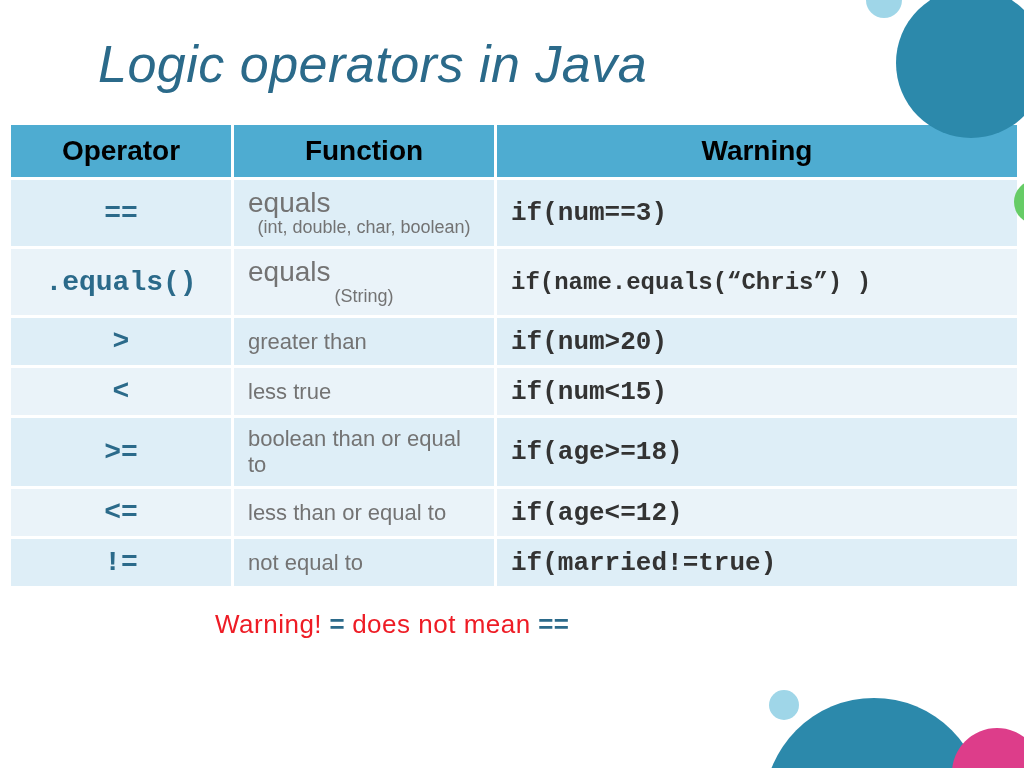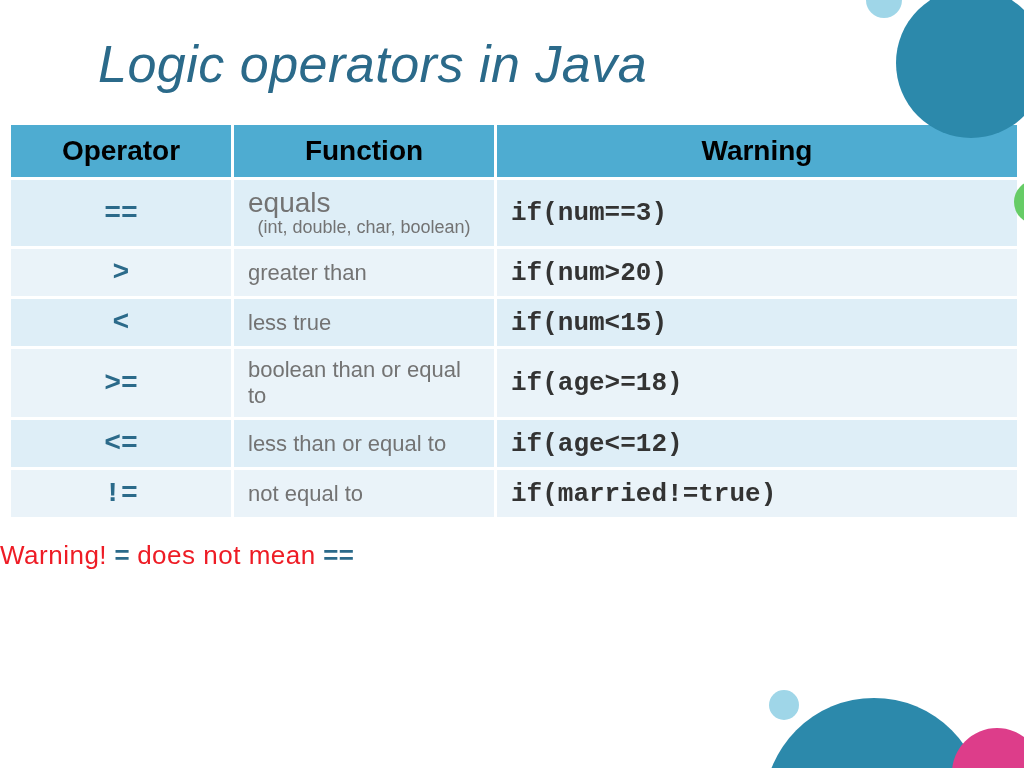--- a/index.html
+++ b/index.html
@@ -61,20 +61,21 @@
   td.fn .sub { font-size: 18px; display: block; line-height: 1.15; text-align: center; }
   td.ex {
     font-family: "Courier New", monospace;
     font-weight: bold;
     font-size: 26px;
     color: #333333;
   }
   .warning {
     margin-top: 20px;
     text-align: left;
+    padding-left: 215px;
     font-family: Arial, sans-serif;
     font-size: 26px;
   }
   .warning .w1 {
     font-family: Impact, "Arial Black", sans-serif;
     color: #ee1c25;
     font-weight: normal;
     letter-spacing: 0.5px;
   }
   .warning .w2 {
@@ -122,20 +123,28 @@
   <tbody>
     <tr>
       <td class="op">==</td>
       <td class="fn">
         <span class="big">equals</span>
         <span class="sub">(int, double, char, boolean)</span>
       </td>
       <td class="ex">if(num==3)</td>
     </tr>
     <tr>
+      <td class="op">.equals()</td>
+      <td class="fn">
+        <span class="big">equals</span>
+        <span class="sub">(String)</span>
+      </td>
+      <td class="ex" style="font-size:24px;">if(name.equals(“Chris”) )</td>
+    </tr>
+    <tr>
       <td class="op">&gt;</td>
       <td class="fn">greater than</td>
       <td class="ex">if(num&gt;20)</td>
     </tr>
     <tr>
       <td class="op">&lt;</td>
       <td class="fn">less true</td>
       <td class="ex">if(num&lt;15)</td>
     </tr>
     <tr>

